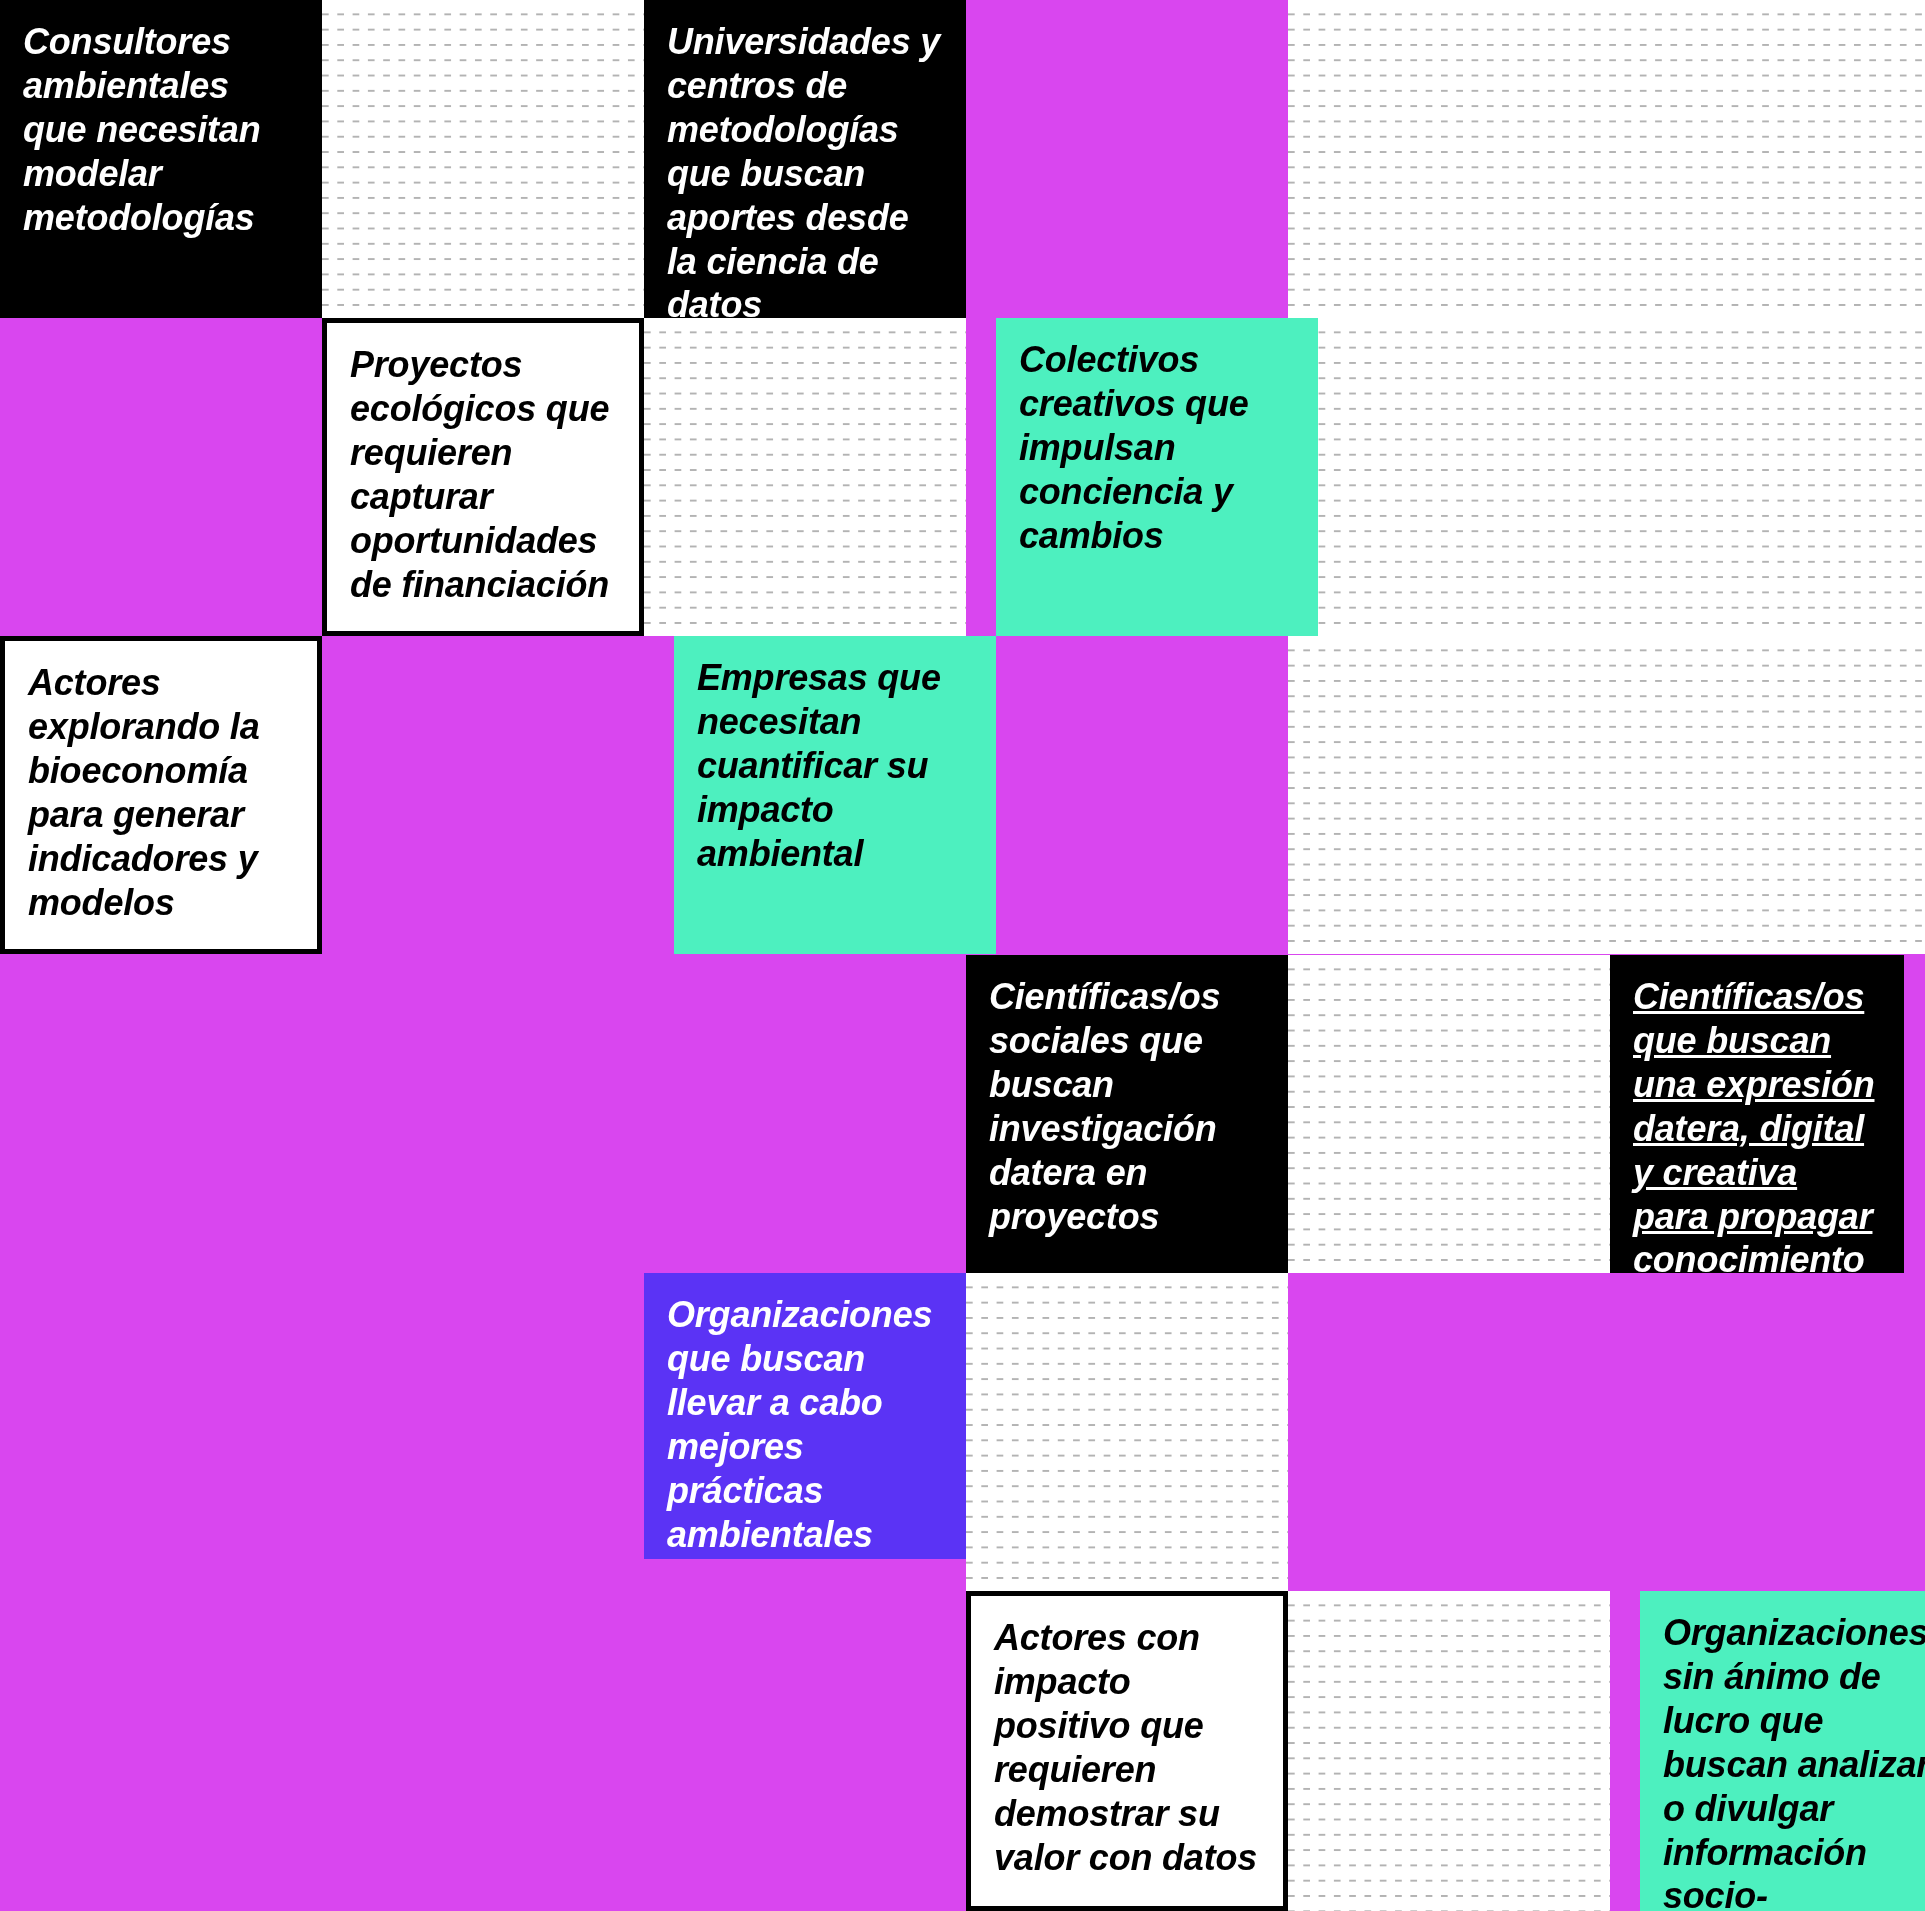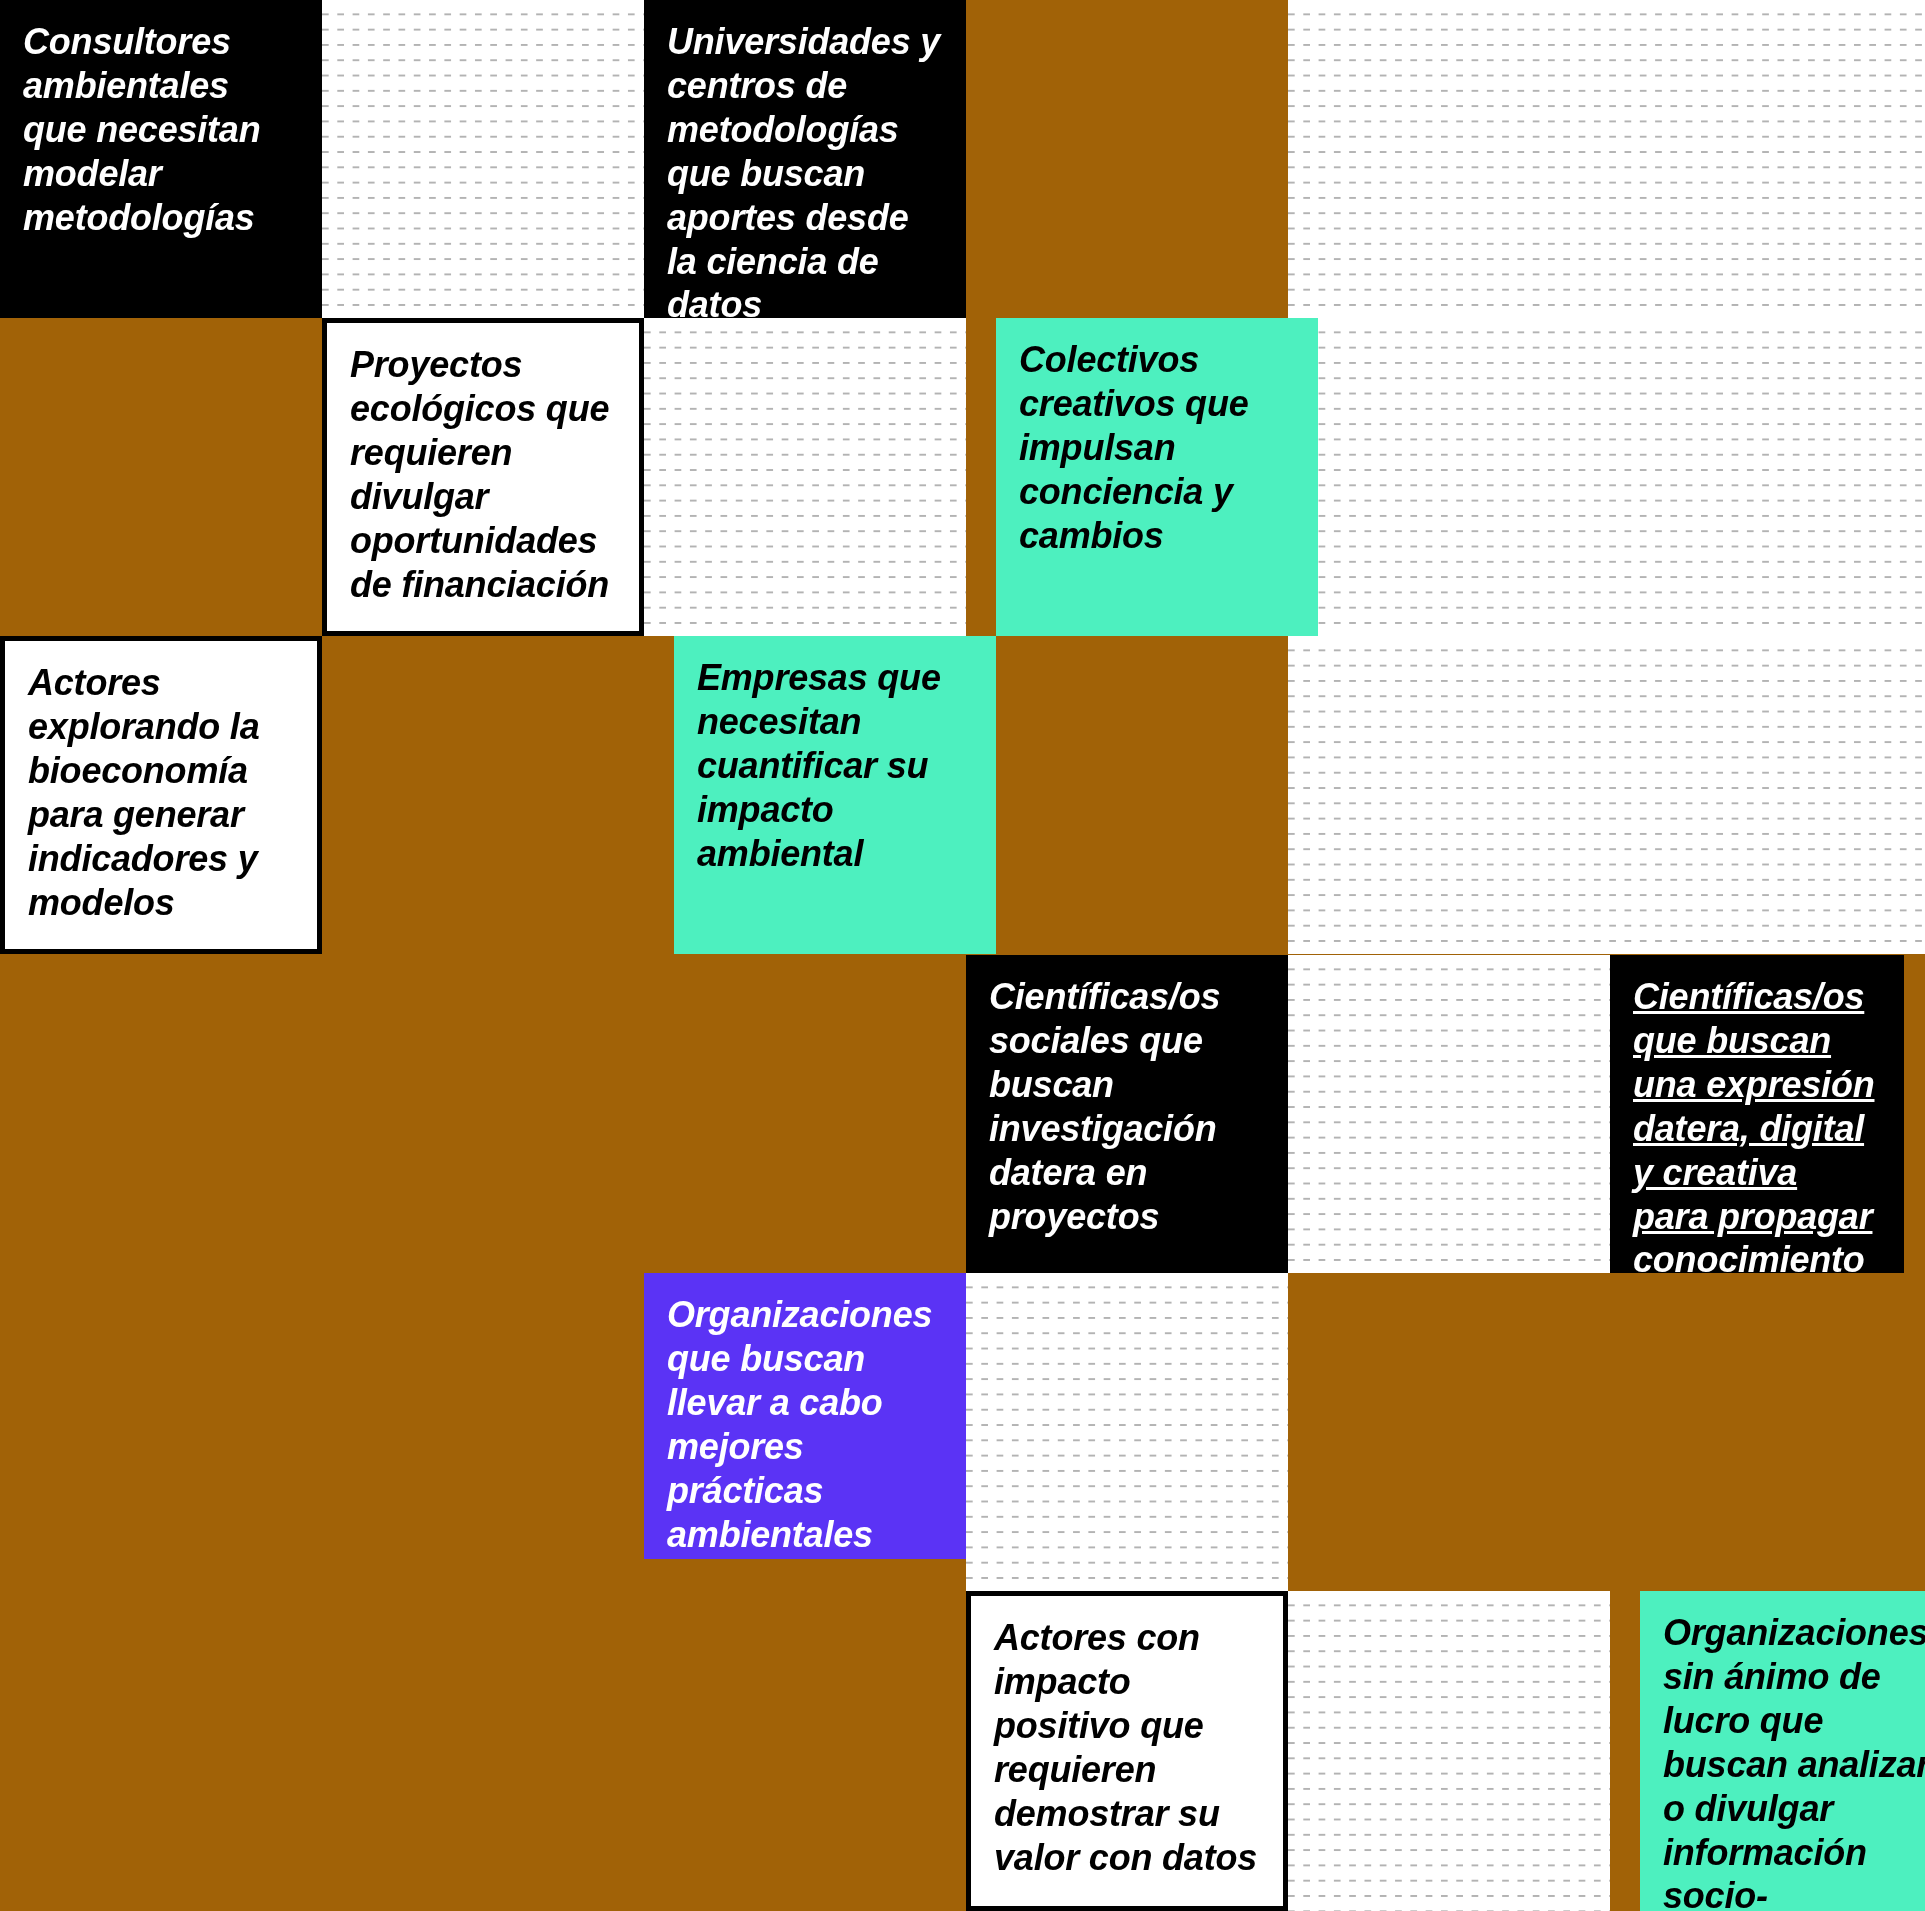--- a/index.html
+++ b/index.html
@@ -12,21 +12,21 @@
     height: 1911px;
     font-family: "Liberation Sans", sans-serif;
     overflow: hidden;
   }
 
   
   #board {
     position: relative;
     width: 1925px;
     height: 1911px;
-    background-color: #a16207;
+    background-color: #d946ef;
   }
 
   .dotfield {
     position: absolute;
     background-color: #ffffff;
     background-image:
       repeating-linear-gradient(
         to right,
         #b3b3b3 0px, #b3b3b3 7px,
         rgba(255,255,255,0) 7px, rgba(255,255,255,0) 15.3px
@@ -97,21 +97,21 @@
     <div class="dotfield" style="left: 322px; top: 0px; width: 322px; height: 318px;"></div>
     <div class="dotfield" style="left: 1288px; top: 0px; width: 637px; height: 318px;"></div>
     <div class="dotfield" style="left: 644px; top: 318px; width: 322px; height: 318px;"></div>
     <div class="dotfield" style="left: 1288px; top: 318px; width: 637px; height: 318px;"></div>
     <div class="dotfield" style="left: 1288px; top: 636px; width: 637px; height: 318px;"></div>
     <div class="dotfield" style="left: 1288px; top: 955px; width: 322px; height: 318px;"></div>
     <div class="dotfield" style="left: 966px; top: 1273px; width: 322px; height: 318px;"></div>
     <div class="dotfield" style="left: 1288px; top: 1591px; width: 322px; height: 320px;"></div>
     <div class="cell black" style="left: 0px; top: 0px; width: 322px; height: 318px;">Consultores ambientales que necesitan modelar metodologías</div>
     <div class="cell black" style="left: 644px; top: 0px; width: 322px; height: 318px;">Universidades y centros de metodologías que buscan aportes desde la ciencia de datos</div>
-    <div class="cell white" style="left: 322px; top: 318px; width: 322px; height: 318px;">Proyectos ecológicos que requieren divulgar oportunidades de financiación</div>
+    <div class="cell white" style="left: 322px; top: 318px; width: 322px; height: 318px;">Proyectos ecológicos que requieren capturar oportunidades de financiación</div>
     <div class="cell green" style="left: 966px; top: 318px; width: 322px; height: 318px;">Colectivos creativos que impulsan conciencia y cambios</div>
     <div class="cell white" style="left: 0px; top: 636px; width: 322px; height: 318px;">Actores explorando la bioeconomía para generar indicadores y modelos</div>
     <div class="cell green" style="left: 644px; top: 636px; width: 322px; height: 318px;">Empresas que necesitan cuantificar su impacto ambiental</div>
     <div class="cell black" style="left: 966px; top: 955px; width: 322px; height: 318px;">Científicas/os sociales que buscan investigación datera en proyectos</div>
     <div class="cell black" style="left: 1610px; top: 955px; width: 294px; height: 318px; text-decoration: underline;">Científicas/os que buscan una expresión datera, digital y creativa para propagar conocimiento</div>
     <div class="cell purple" style="left: 644px; top: 1273px; width: 322px; height: 286px;">Organizaciones que buscan llevar a cabo mejores prácticas ambientales</div>
     <div class="cell white" style="left: 966px; top: 1591px; width: 322px; height: 320px;">Actores con impacto positivo que requieren demostrar su valor con datos</div>
     <div class="cell green" style="left: 1610px; top: 1591px; width: 315px; height: 320px;">Organizaciones sin ánimo de lucro que buscan analizar o divulgar información socio-ecológica</div>
   </div>
 

